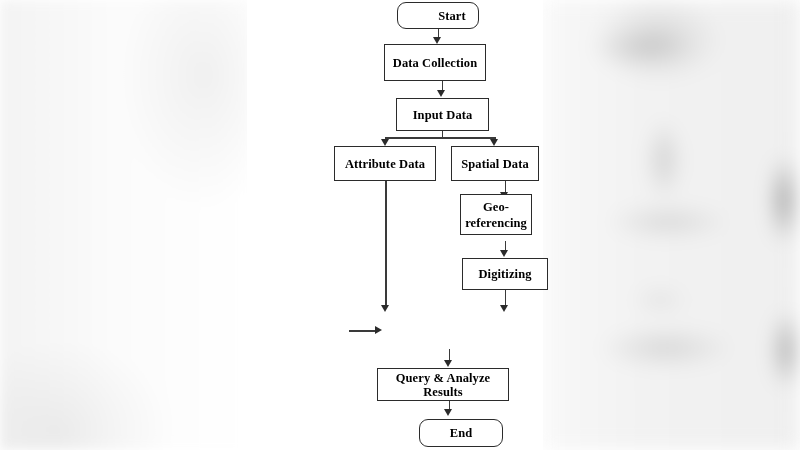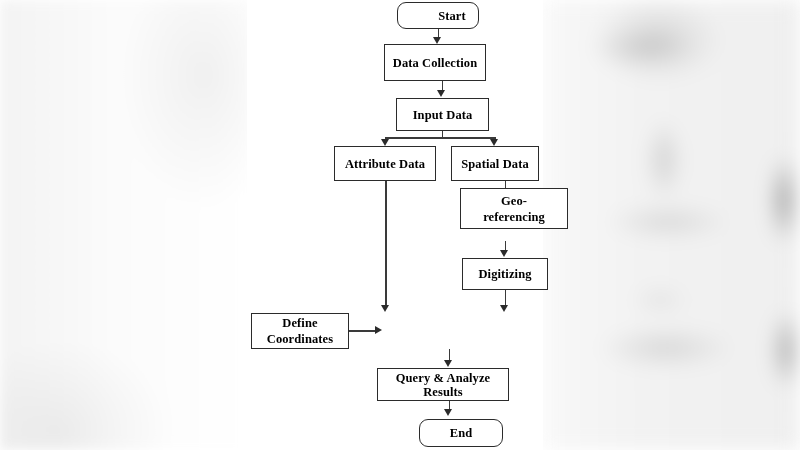--- a/index.html
+++ b/index.html
@@ -161,26 +161,24 @@
   <div class="node terminator" style="left:397px; top:2px;   width:82px;  height:27px;padding-left:28px;">Start</div>
 
   <div class="node" style="left:384px; top:44px;  width:102px; height:37px;">Data Collection</div>
 
   <div class="node" style="left:396px; top:98px;  width:93px;  height:33px;">Input Data</div>
 
   <div class="node" style="left:334px; top:146px; width:102px; height:35px;">Attribute Data</div>
 
   <div class="node" style="left:451px; top:146px; width:88px;  height:35px;">Spatial Data</div>
 
-  <div class="node two-line" style="left:460px; top:188px; width:108px;  height:41px;">Geo-
+  <div class="node two-line" style="left:460px; top:194px; width:72px;  height:41px;">Geo-
 referencing</div>
 
   <div class="node" style="left:462px; top:258px; width:86px;  height:32px;">Digitizing</div>
 
-  <div class="node two-line" style="left:251px; top:313px; width:98px;  height:36px;">Define
-Coordinates</div>
 
 
   <div class="node" style="left:377px; top:368px; width:132px; height:33px;">Query &amp; Analyze Results</div>
 
   <div class="node terminator" style="left:419px; top:419px; width:84px;  height:28px;">End</div>
 
 </div>
 
 </body></html>

